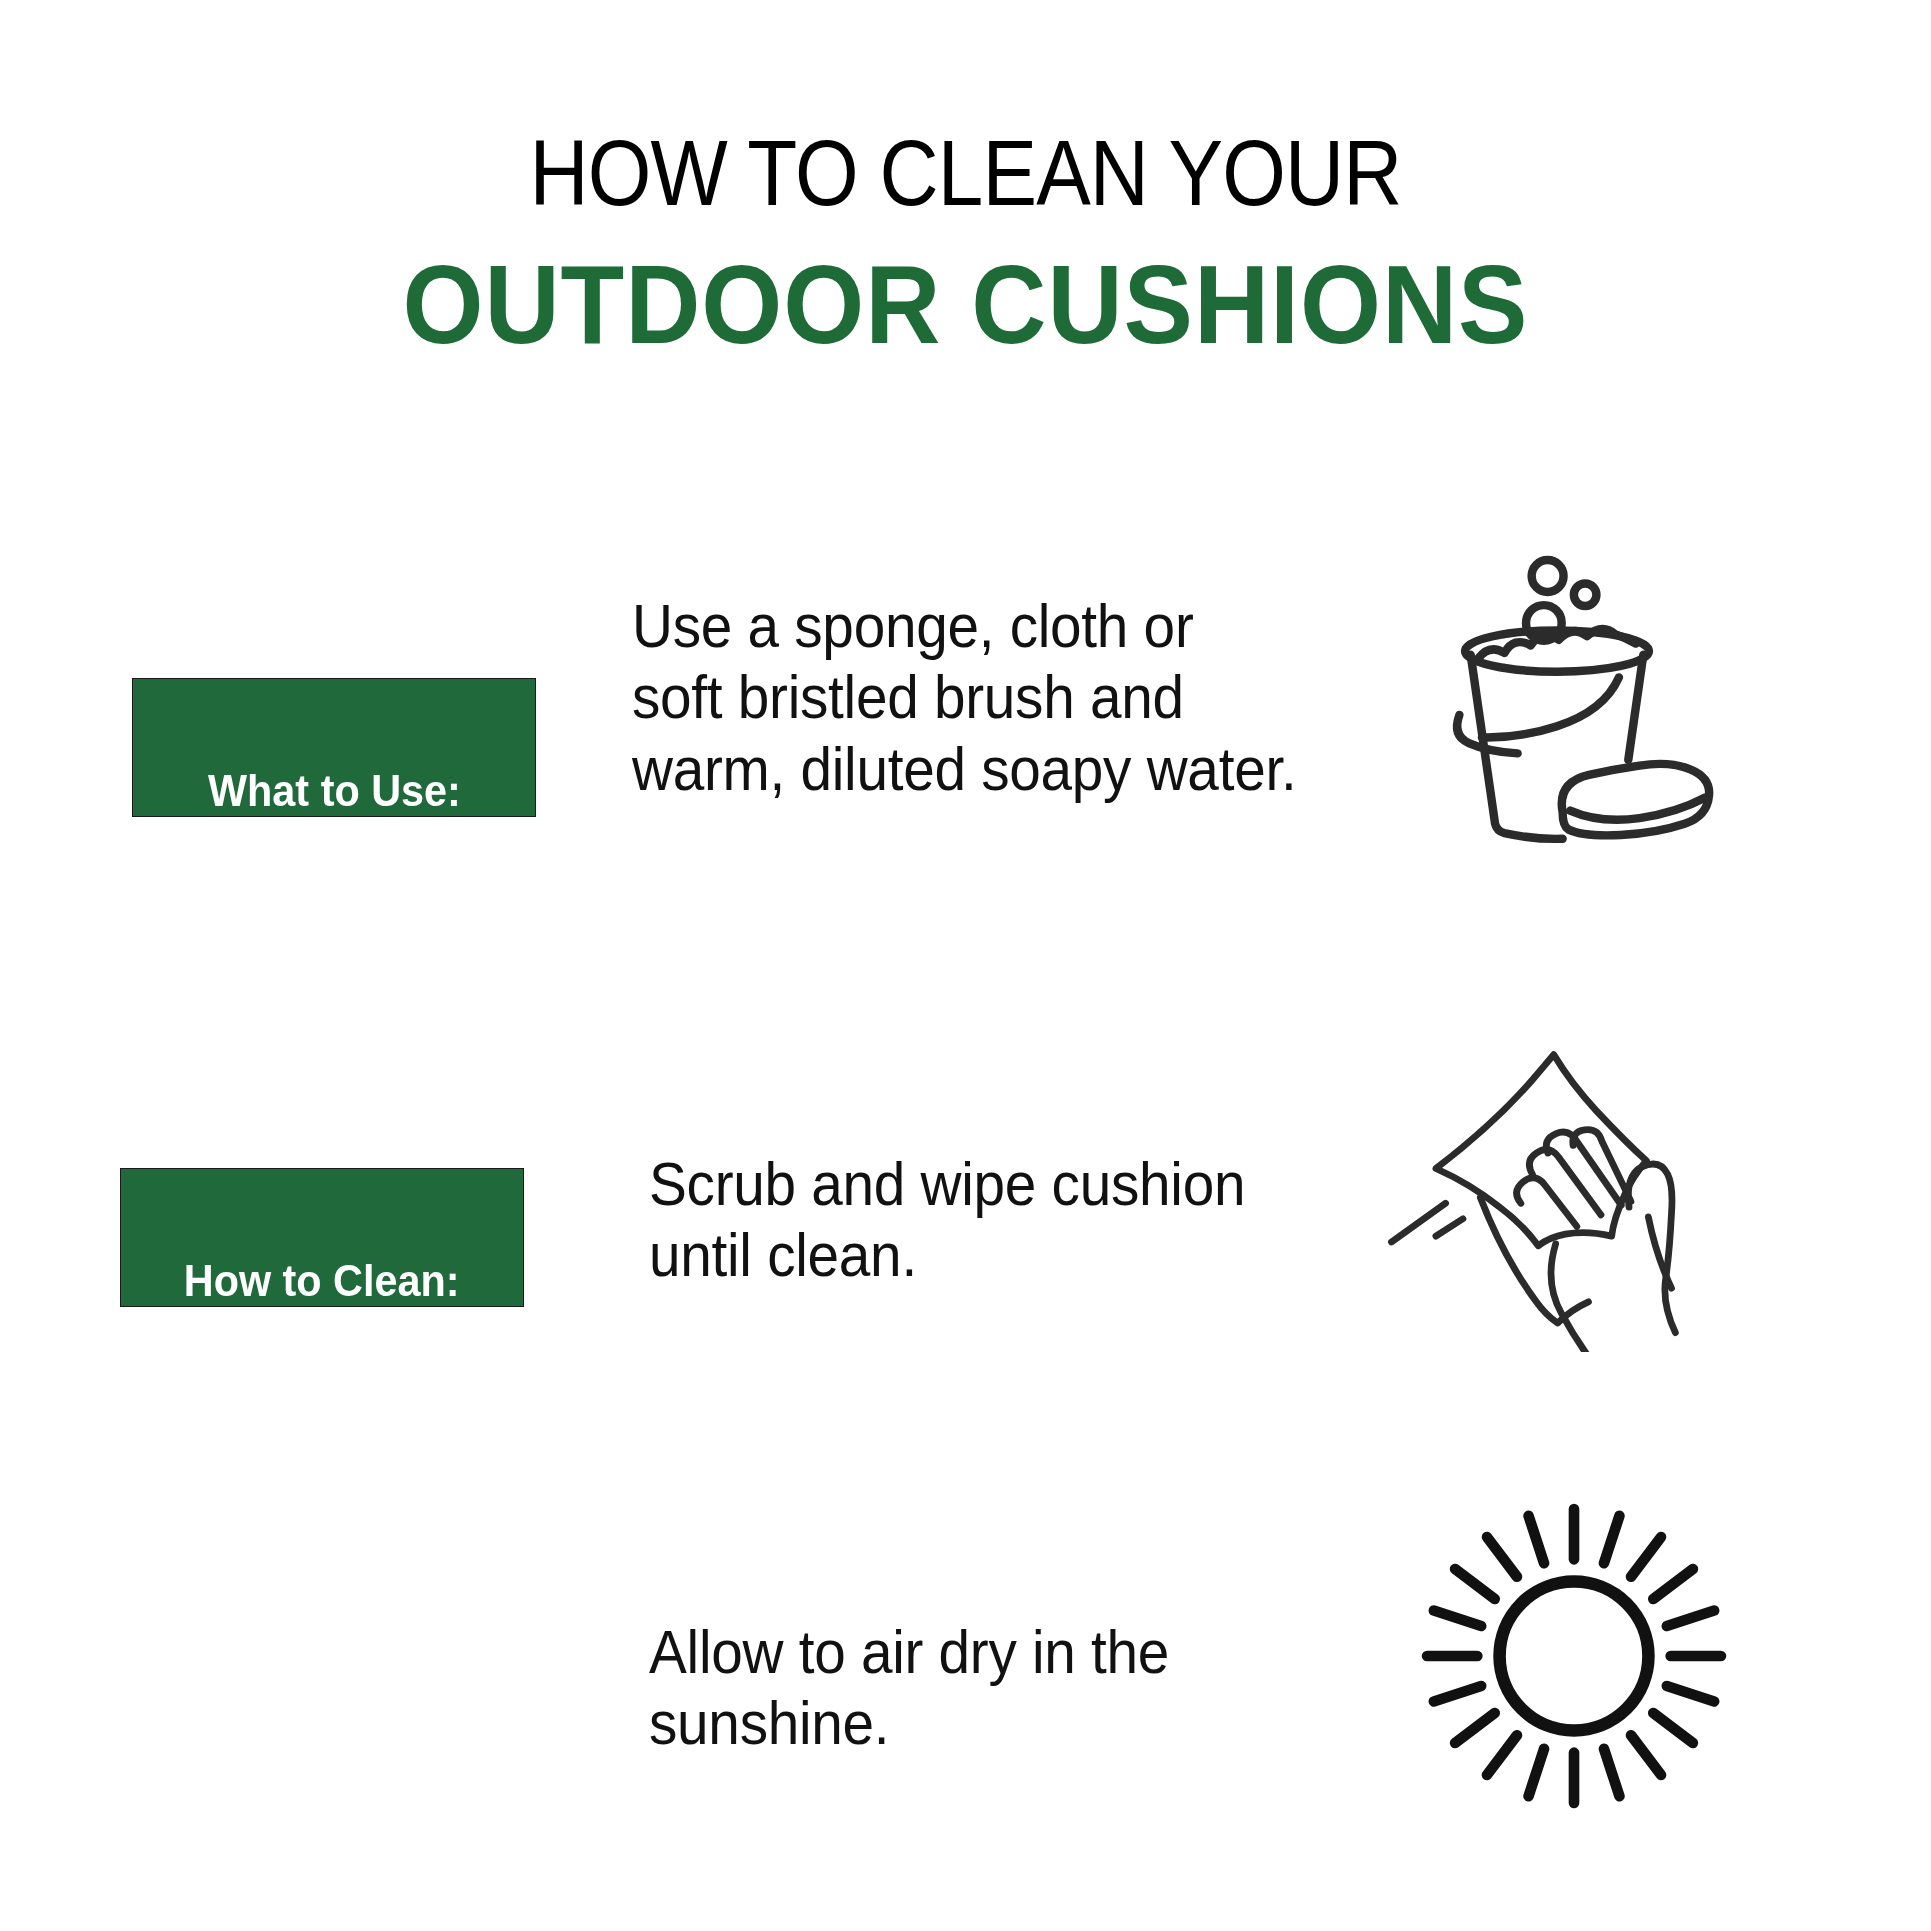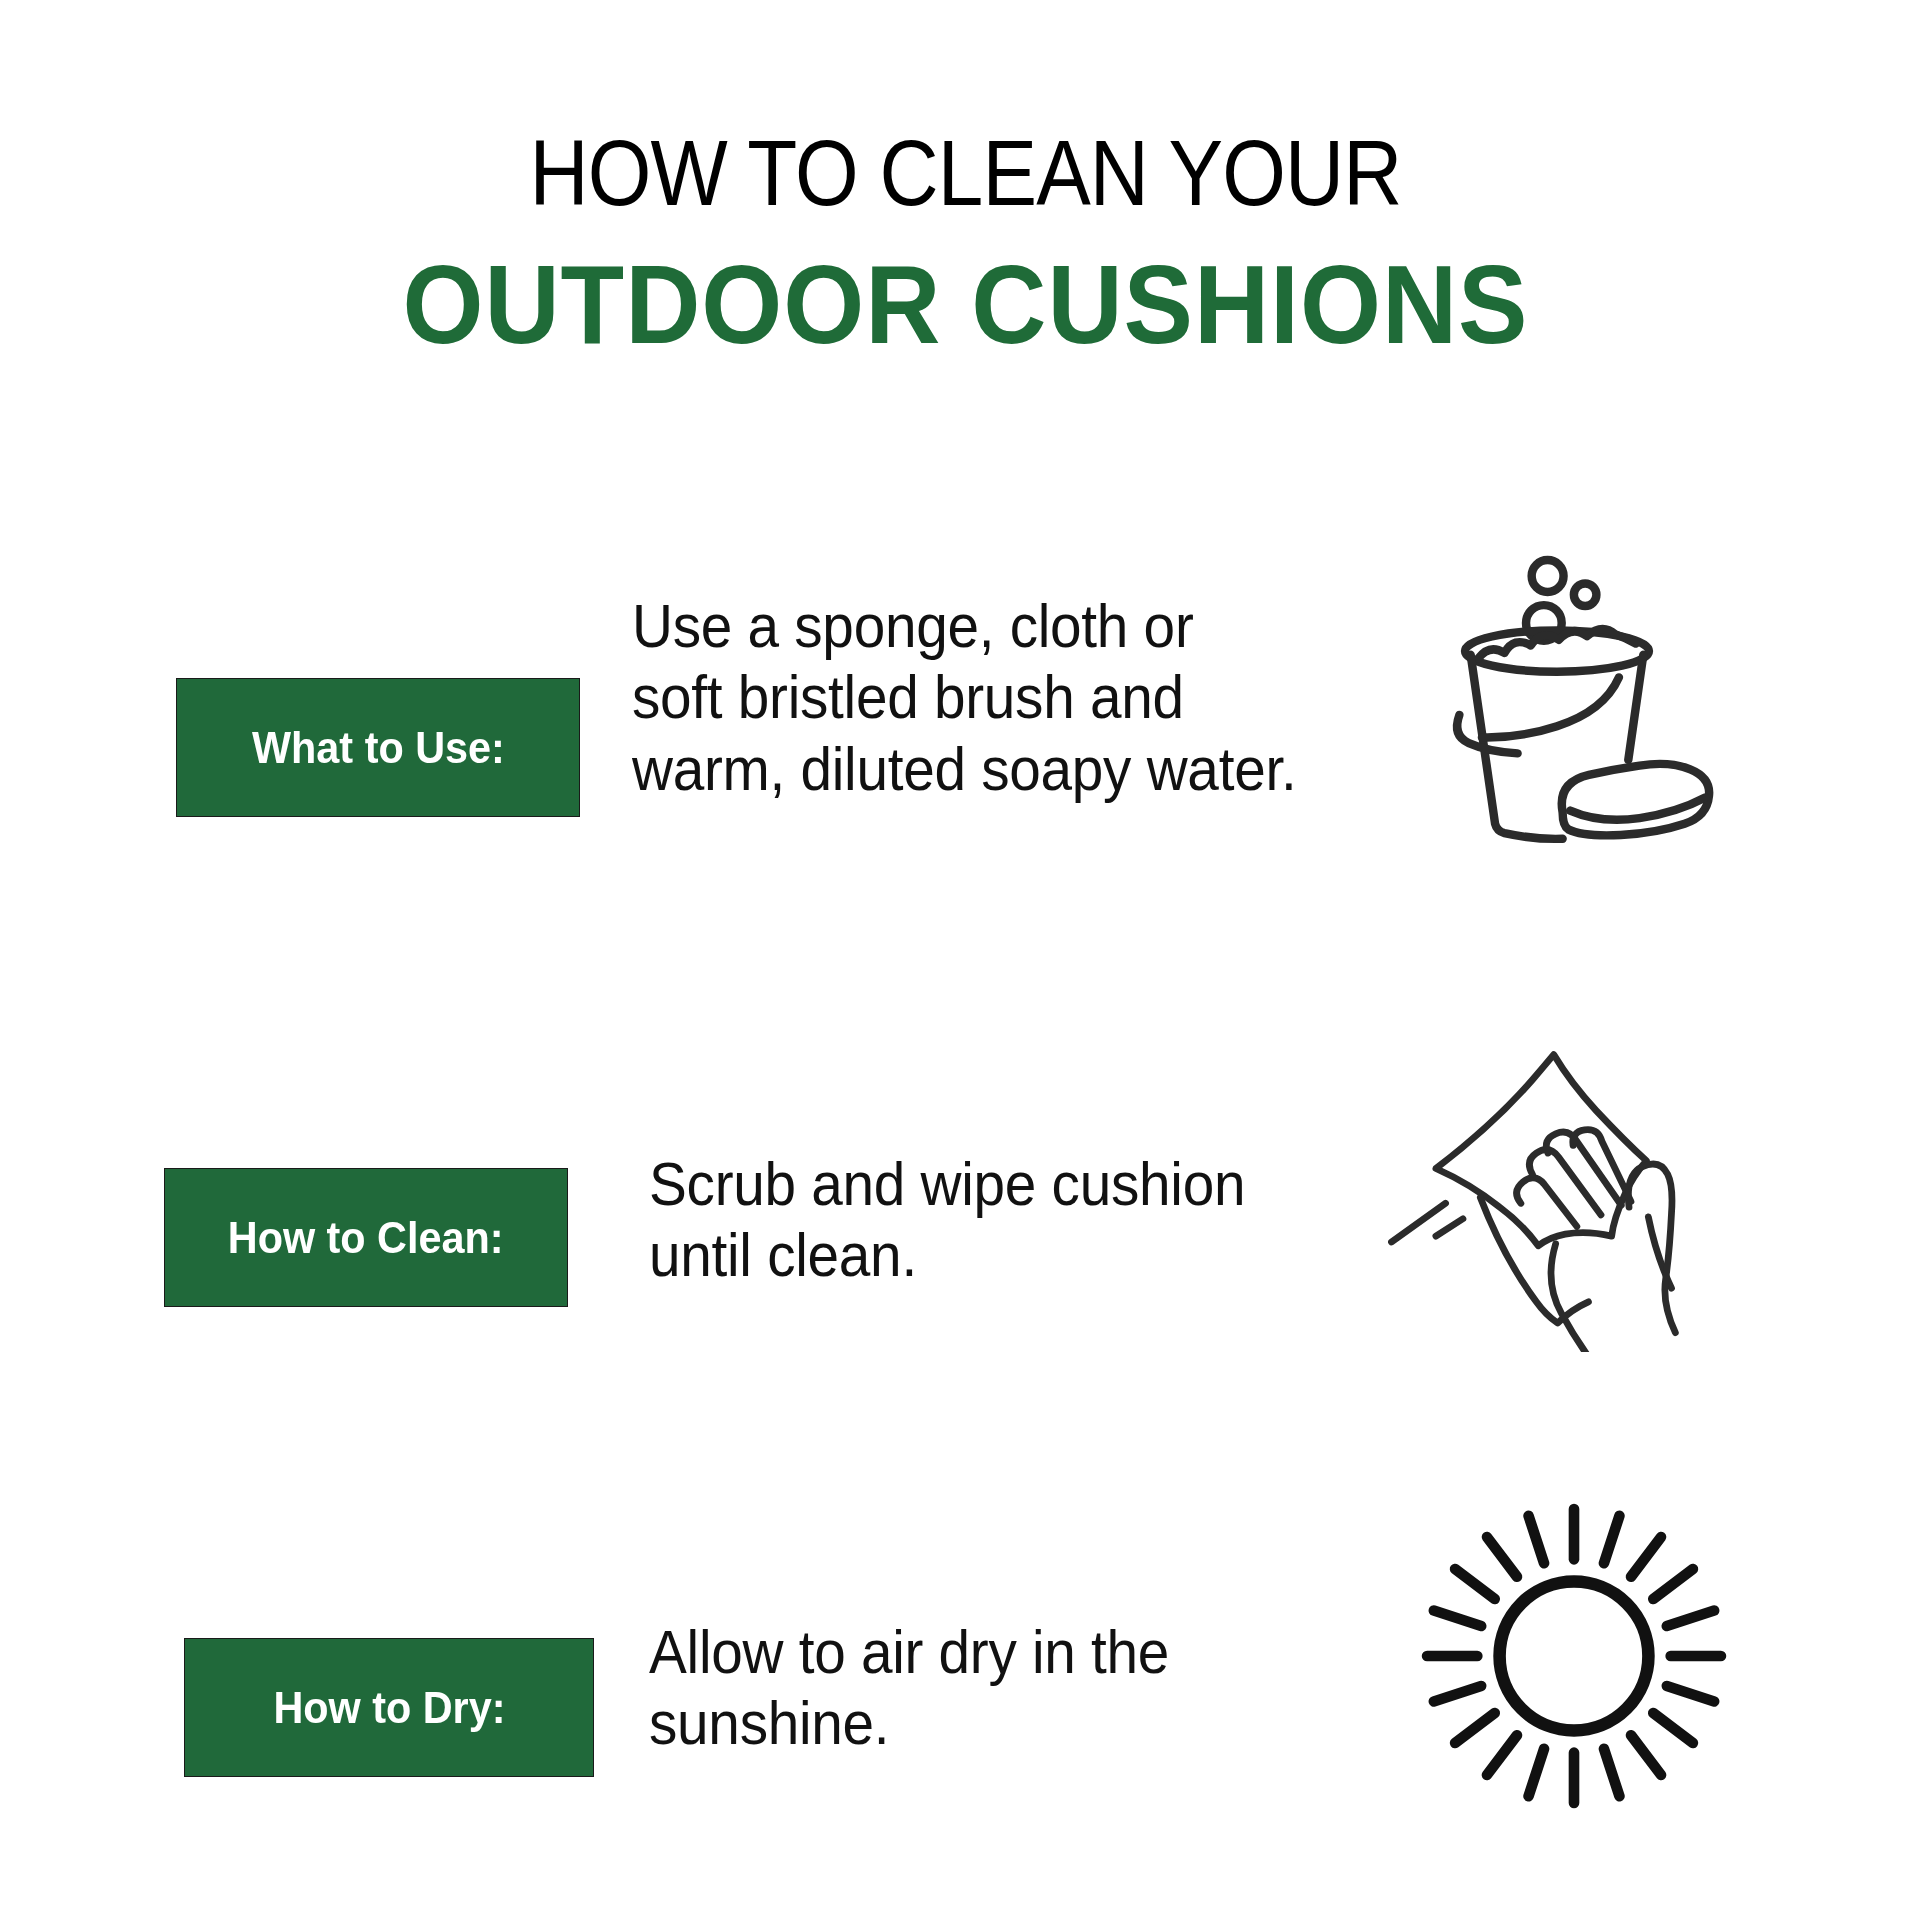--- a/index.html
+++ b/index.html
@@ -55,24 +55,23 @@
   }
   .row-1 { top:541px; }
   .row-2 { top:1004px; }
   .row-3 { top:1472px; }
 
   .badge {
     position:absolute;
     background:#20693A;
     border:1.9px solid #1a1a1a;
     display:flex;
-    align-items:center;
+    align-items:flex-end;
     justify-content:center;
     box-shadow:0 0 0 0 rgba(0,0,0,0);
-    margin-left:44px;
   }
   .badge-label {
     color:#ffffff;
     font-family:"Liberation Sans", sans-serif;
     font-weight:700;
     font-size:44px;
     letter-spacing:0px;
     transform:scaleX(0.94);
     white-space:nowrap;
   }
@@ -188,23 +187,20 @@
         <path d="M262 170 q-4 -34 14 -42 q18 -8 26 8 q6 12 4 40
                  q-2 40 -6 68 q-4 26 10 56"></path>
 
         <path d="M186 208 q-12 40 6 72 q12 22 26 42"></path>
       </svg>
     </div>
   </div>
 
   <div class="row row-3">
 
-    <div class="badge badge-3">
-      <span class="badge-label">How to Dry:</span>
-    </div>
 
     <div class="body-text text-3">Allow to air dry in the
 sunshine.</div>
 
     <div class="icon-box icon-3">
       <svg viewBox="0 0 360 360" xmlns="http://www.w3.org/2000/svg" fill="none" stroke="#111111" stroke-width="11" stroke-linecap="round">
         <circle cx="180" cy="180" r="77" stroke-width="13"></circle>
         <g id="rays">
           <line x1="180" y1="28" x2="180" y2="80"></line>
           <line x1="227" y1="35" x2="211" y2="84"></line>

